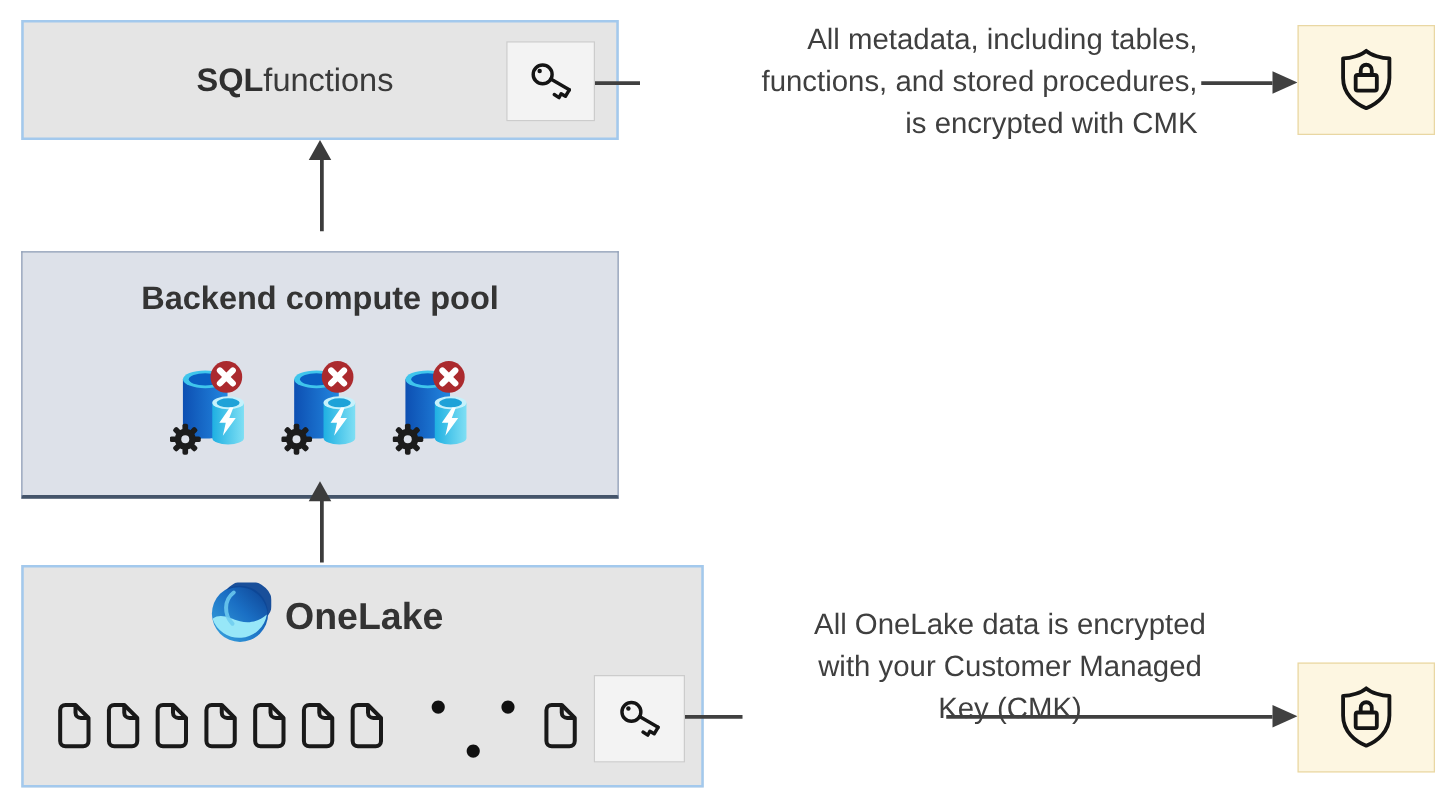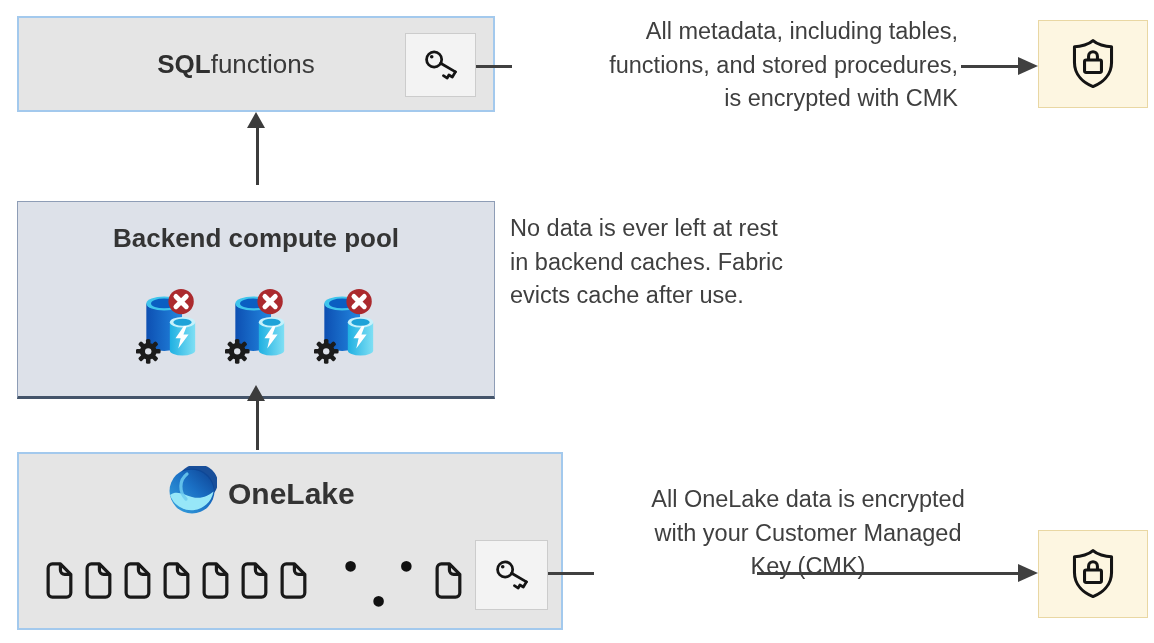--- a/index.html
+++ b/index.html
@@ -227,23 +227,20 @@
         </svg>
       <svg>
           <use href="#sym-cache"></use>
         </svg>
       <svg>
           <use href="#sym-cache"></use>
         </svg>
     </div>
   </div>
 
-  <div class="note cache">No data is ever left at rest
-in backend caches. Fabric
-evicts cache after use.</div>
 
   <div class="arrowhead-up" style="left:247px; top:385px;"></div>
   <div class="vline" style="left:256px; top:400px; height:50px;"></div>
 
   <div class="blue-box onelake-box">
     <svg class="onelake-logo">
         <use href="#sym-onelake"></use>
       </svg>
     <div class="onelake-title">OneLake</div>
 

